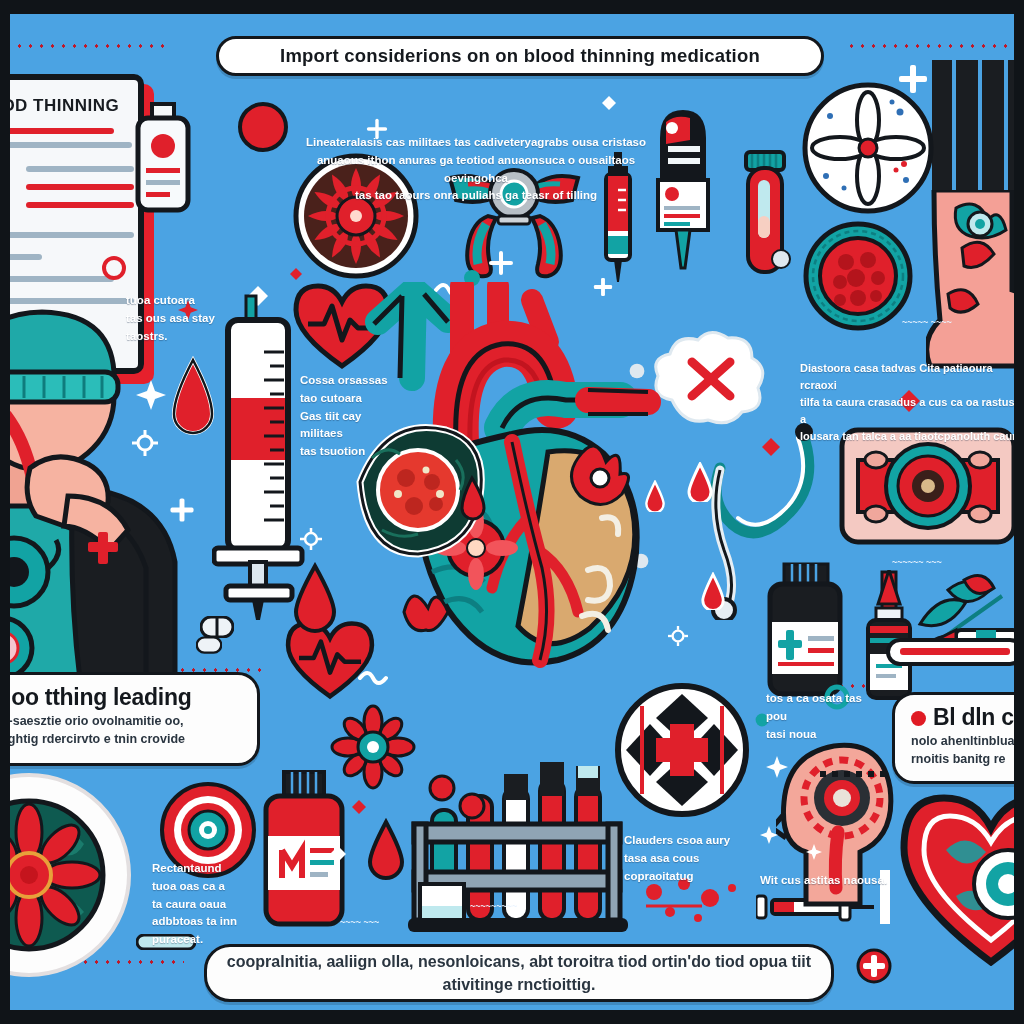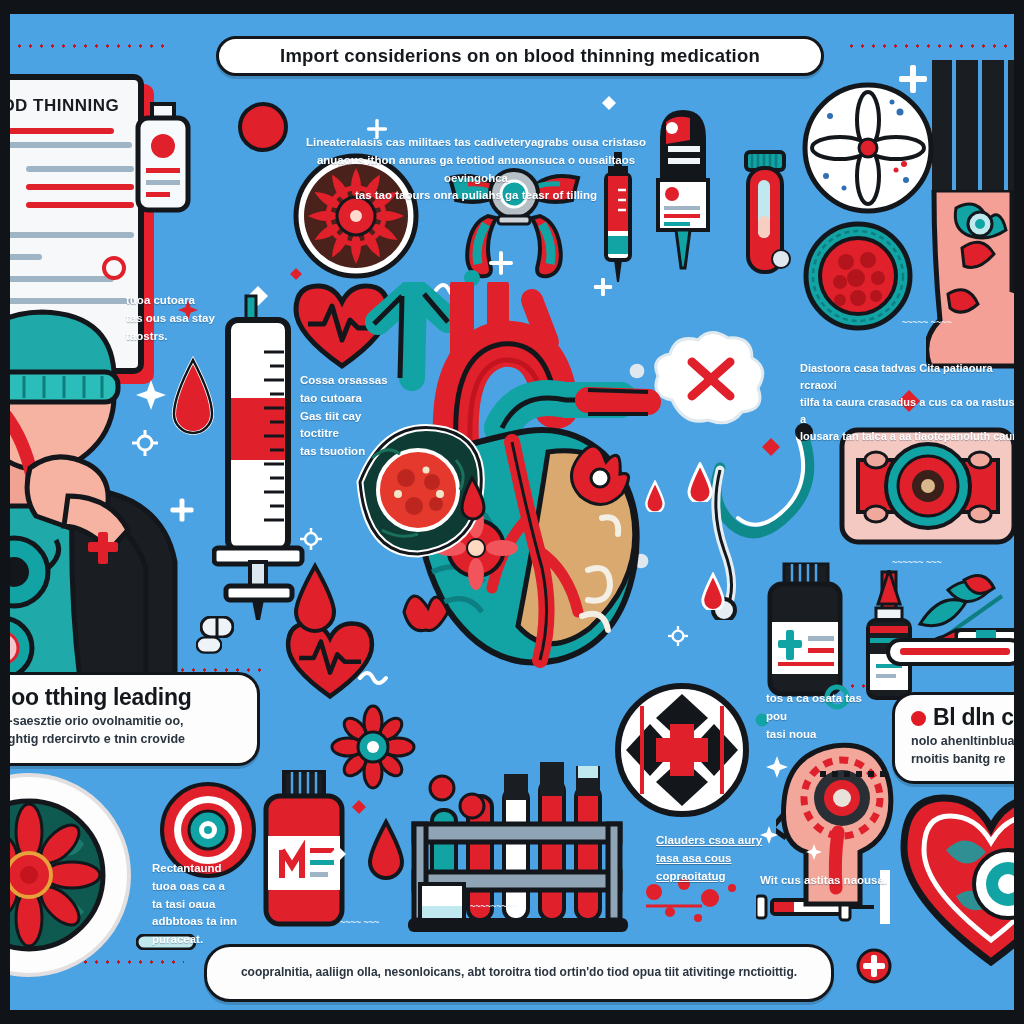--- a/index.html
+++ b/index.html
@@ -152,34 +152,34 @@
   <div class="btext blur-txt" style="left:126px; top:292px; width:110px;">
     <div>tuoa cutoara</div>
     <div>tas ous asa stay</div>
     <div>taostrs.</div>
   </div>
 
   <div class="btext blur-txt" style="left:300px; top:372px; width:110px;">
     <div>Cossa orsassas</div>
     <div>tao cutoara</div>
     <div>Gas tiit cay</div>
-    <div>toctitre</div>
+    <div>militaes</div>
     <div>tas tsuotion</div>
   </div>
 
-  <div class="btext blur-txt" style="left:656px; top:832px; width:120px;text-decoration:underline;">
+  <div class="btext blur-txt" style="left:624px; top:832px; width:120px;">
     <div>Clauders csoa aury</div>
     <div>tasa asa cous</div>
     <div>copraoitatug</div>
   </div>
 
   <div class="btext blur-txt" style="left:152px; top:860px; width:120px;">
     <div>Rectantaund</div>
     <div>tuoa oas ca a</div>
-    <div>ta tasi oaua</div>
+    <div>ta caura oaua</div>
     <div>adbbtoas ta inn</div>
     <div>puraceat.</div>
   </div>
 
   <div id="clipboard">
     <div class="clip-title">BLOOD THINNING</div>
     <div class="ln" style="left:14px; top:48px; width:150px; background:#e0202b;"></div>
     <div class="ln" style="left:14px; top:62px; width:168px; background:#9fb4c4;"></div>
     <div class="ln" style="left:76px; top:86px; width:108px; background:#9fb4c4;"></div>
     <div class="ln" style="left:76px; top:104px; width:108px; background:#e0202b;"></div>
@@ -788,21 +788,21 @@
 
   <div class="card" style="left:892px; top:692px; width:196px; height:92px;">
     <div class="h">
       <span class="dotmark"></span><span>Bl dln c</span>
     </div>
     <div class="b">nolo ahenltinblua</div>
     <div class="b" style="margin-top:0;">rnoitis banitg re</div>
   </div>
 
   <div class="card" style="left:204px; top:944px; width:630px; height:58px; border-radius:26px; display:flex; flex-direction:column; justify-content:center;">
-    <div class="b blur-txt" style="text-align:center; font-size:12px; margin:0;">coopralnitia, aaliign olla, nesonloicans, abt toroitra tiod ortin'do tiod opua tiit ativitinge rnctioittig.</div>
+    <div class="b blur-txt" style="text-align:center; font-size:16px; margin:0;">coopralnitia, aaliign olla, nesonloicans, abt toroitra tiod ortin'do tiod opua tiit ativitinge rnctioittig.</div>
   </div>
 
   <svg class="obj" style="left:896px; top:62px;" width="34" height="34" viewBox="0 0 34 34">
     <g fill="#ffffff">
         <rect x="14" y="3" width="6" height="28" rx="2"></rect>
         <rect x="3" y="14" width="28" height="6" rx="2"></rect>
       </g>
   </svg>
   <svg class="obj" style="left:168px; top:496px;" width="28" height="28" viewBox="0 0 34 34">
     <g fill="#ffffff">

